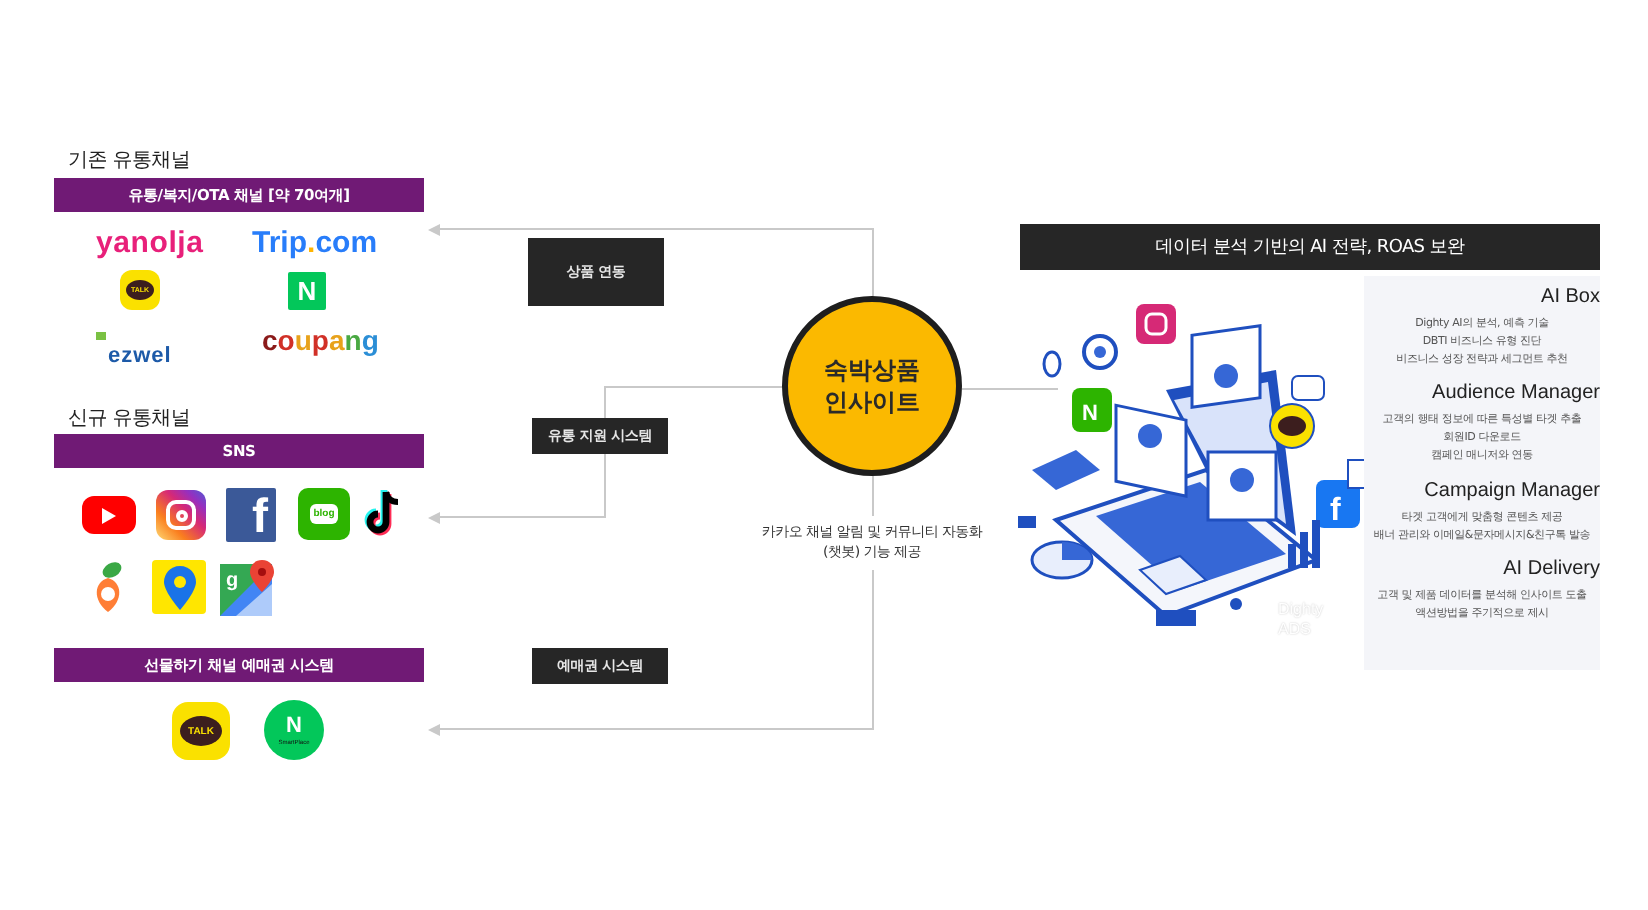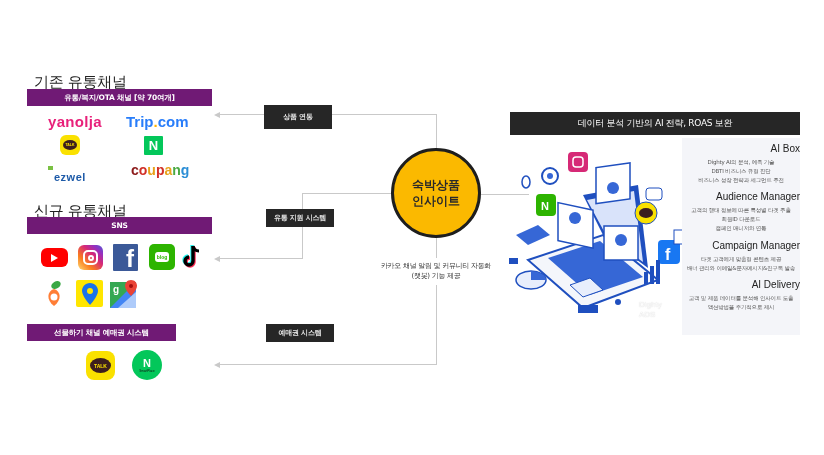--- a/index.html
+++ b/index.html
@@ -1,19 +1,19 @@
 <!DOCTYPE html>
 <html><head>
 <meta charset="utf-8">
 <style>
   * { box-sizing: border-box; margin: 0; padding: 0; }
   html, body { width: 824px; height: 455px; background: #ffffff; overflow: hidden; }
   body { position: relative; font-family: "DejaVu Sans", "Liberation Sans", sans-serif; color: #222; }
   .abs { position: absolute; }
-  .section-title { font-size: 15px; color: #222; letter-spacing: -0.3px; }
+  .section-title { font-size: 10px; color: #222; letter-spacing: -0.3px; }
   .dark-bar { background: #701a75; color: #fff; font-size: 7.5px; font-weight: bold; display: flex; align-items: center; justify-content: center; letter-spacing: -0.2px; }
   .label-box { background: #262626; color: #e6e6e6; font-size: 7px; font-weight: bold; display: flex; align-items: center; justify-content: center; letter-spacing: -0.2px; }
   .line-h { background: #c9c9c9; height: 1px; }
   .line-v { background: #c9c9c9; width: 1px; }
   .arrowhead { width: 0; height: 0; border-top: 3px solid transparent; border-bottom: 3px solid transparent; border-right: 6px solid #c9c9c9; }
   .logo-text { font-family: "Liberation Sans", sans-serif; font-weight: bold; }
   .icon-sq { border-radius: 5px; display: flex; align-items: center; justify-content: center; color: #fff; font-weight: bold; font-family: "Liberation Sans", sans-serif; }
   .circle { width: 90px; height: 90px; border-radius: 50%; background: #fbb900; border: 3px solid #1e1e1e; display: flex; flex-direction: column; align-items: center; justify-content: center; font-weight: bold; font-size: 12px; color: #2a2a2a; line-height: 1.35; }
   .center-note { font-size: 7px; color: #333; text-align: center; line-height: 1.45; letter-spacing: -0.3px; }
   .ai-panel { background: #f4f5f9; }
@@ -85,34 +85,34 @@
   <svg width="29" height="29" viewBox="0 0 29 29">
     <rect x="0" y="2" width="26" height="26" fill="#34a853"></rect>
     <polygon points="0,28 26,2 26,28" fill="#4285f4"></polygon>
     <polygon points="8,28 26,12 26,28" fill="#aecbfa"></polygon>
     <text x="3" y="13" font-size="10" font-family="Liberation Sans, sans-serif" font-weight="bold" fill="#fff">g</text>
     <path d="M21 0 C17 0 15 3 15 6 C15 10 21 16 21 16 C21 16 27 10 27 6 C27 3 25 0 21 0 Z" fill="#ea4335"></path>
     <circle cx="21" cy="6" r="2" fill="#a50e0e"></circle>
   </svg>
 </div>
 
-<div class="abs dark-bar" style="left:27px;top:324px;width:149px;height:17px;">선물하기 채널 예매권 시스템</div>
+<div class="abs dark-bar" style="left:27px;top:324px;width:185px;height:17px;">선물하기 채널 예매권 시스템</div>
 
 <div class="abs" style="left:86px;top:351px;width:29px;height:29px;background:#fae100;border-radius:8px;display:flex;align-items:center;justify-content:center;">
   <div style="width:21px;height:15px;border-radius:50%;background:#3c1e1e;color:#fae100;font-size:5px;font-weight:bold;display:flex;align-items:center;justify-content:center;font-family:'Liberation Sans',sans-serif;">TALK</div>
 </div>
 <div class="abs" style="left:132px;top:350px;width:30px;height:30px;background:#03c75a;border-radius:50%;display:flex;flex-direction:column;align-items:center;justify-content:center;color:#fff;font-family:'Liberation Sans',sans-serif;">
   <span style="font-size:11px;font-weight:bold;line-height:1;">N</span>
   <span style="font-size:3px;color:#111;">SmartPlace</span>
 </div>
 
 <div class="abs arrowhead" style="left:214px;top:112px;"></div>
 <div class="abs line-h" style="left:219px;top:114px;width:218px;"></div>
 <div class="abs line-v" style="left:436px;top:114px;height:36px;"></div>
-<div class="abs label-box" style="left:264px;top:105px;width:68px;height:24px;">상품 연동</div>
+<div class="abs label-box" style="left:264px;top:119px;width:68px;height:34px;">상품 연동</div>
 
 <div class="abs line-h" style="left:302px;top:193px;width:90px;"></div>
 <div class="abs line-v" style="left:302px;top:193px;height:65px;"></div>
 <div class="abs label-box" style="left:266px;top:209px;width:68px;height:18px;">유통 지원 시스템</div>
 <div class="abs line-h" style="left:219px;top:258px;width:84px;"></div>
 <div class="abs arrowhead" style="left:214px;top:256px;"></div>
 
 <div class="abs line-h" style="left:481px;top:194px;width:48px;"></div>
 
 <div class="abs line-v" style="left:436px;top:238px;height:20px;"></div>

